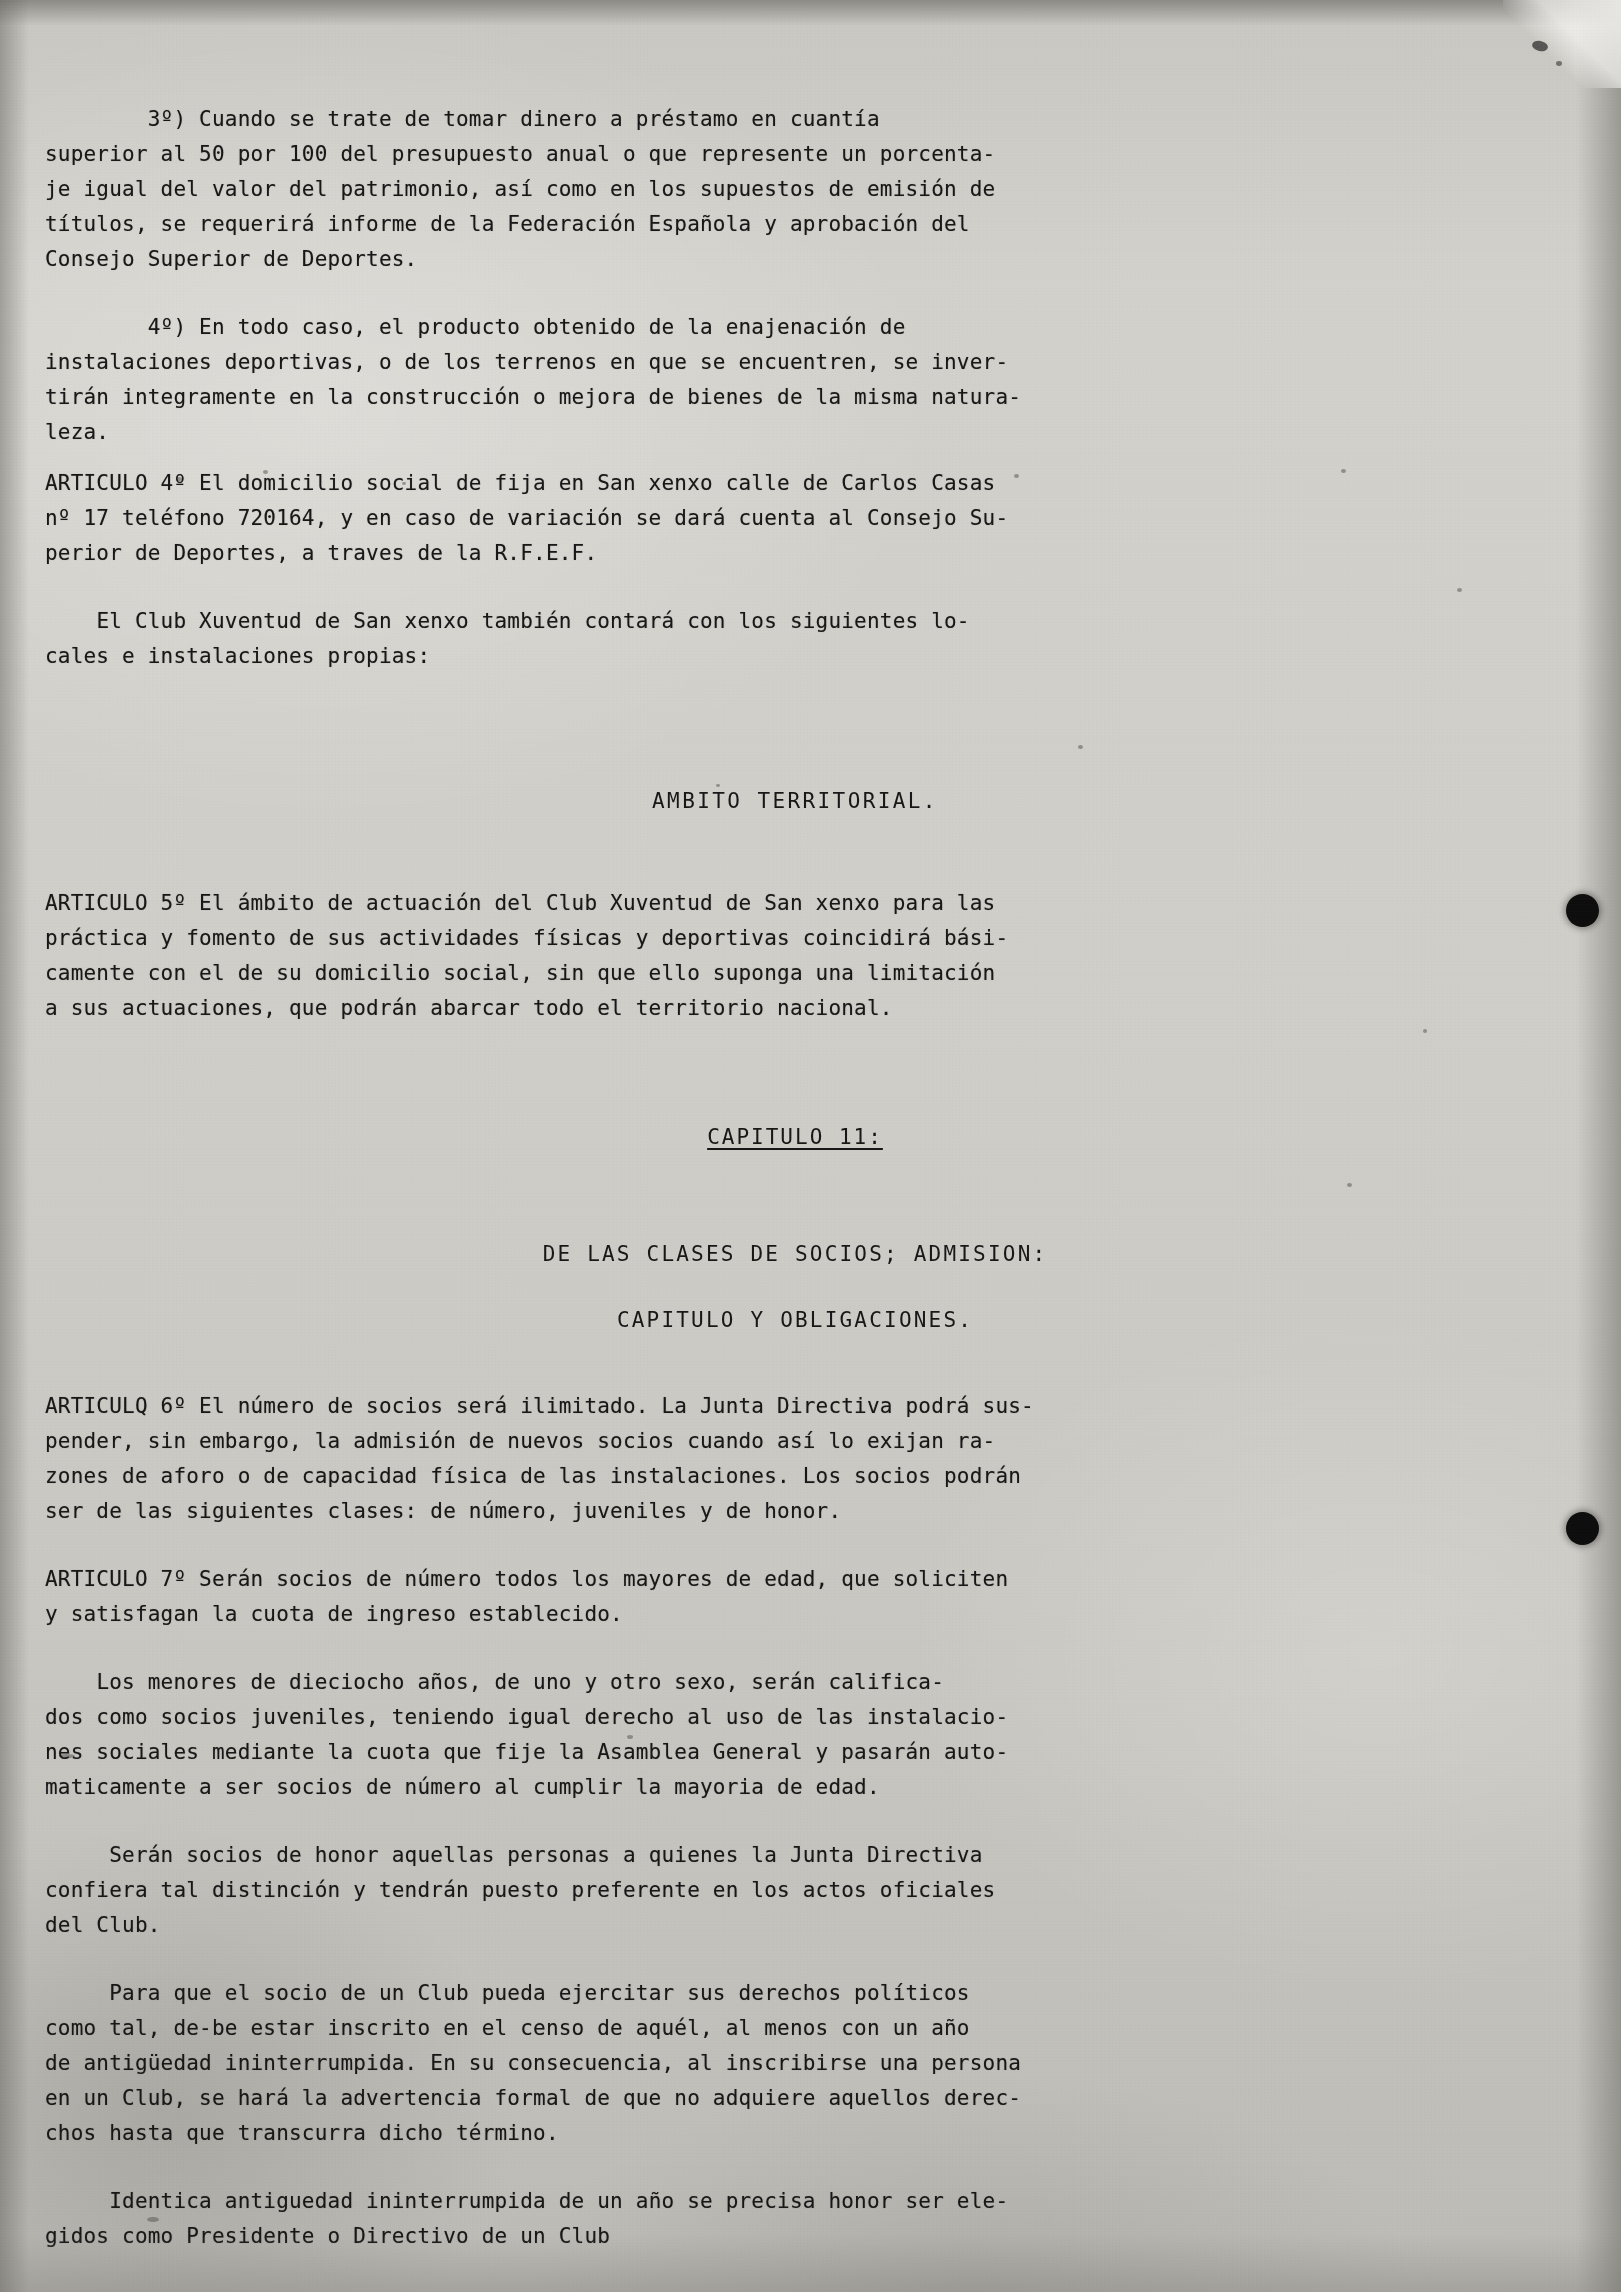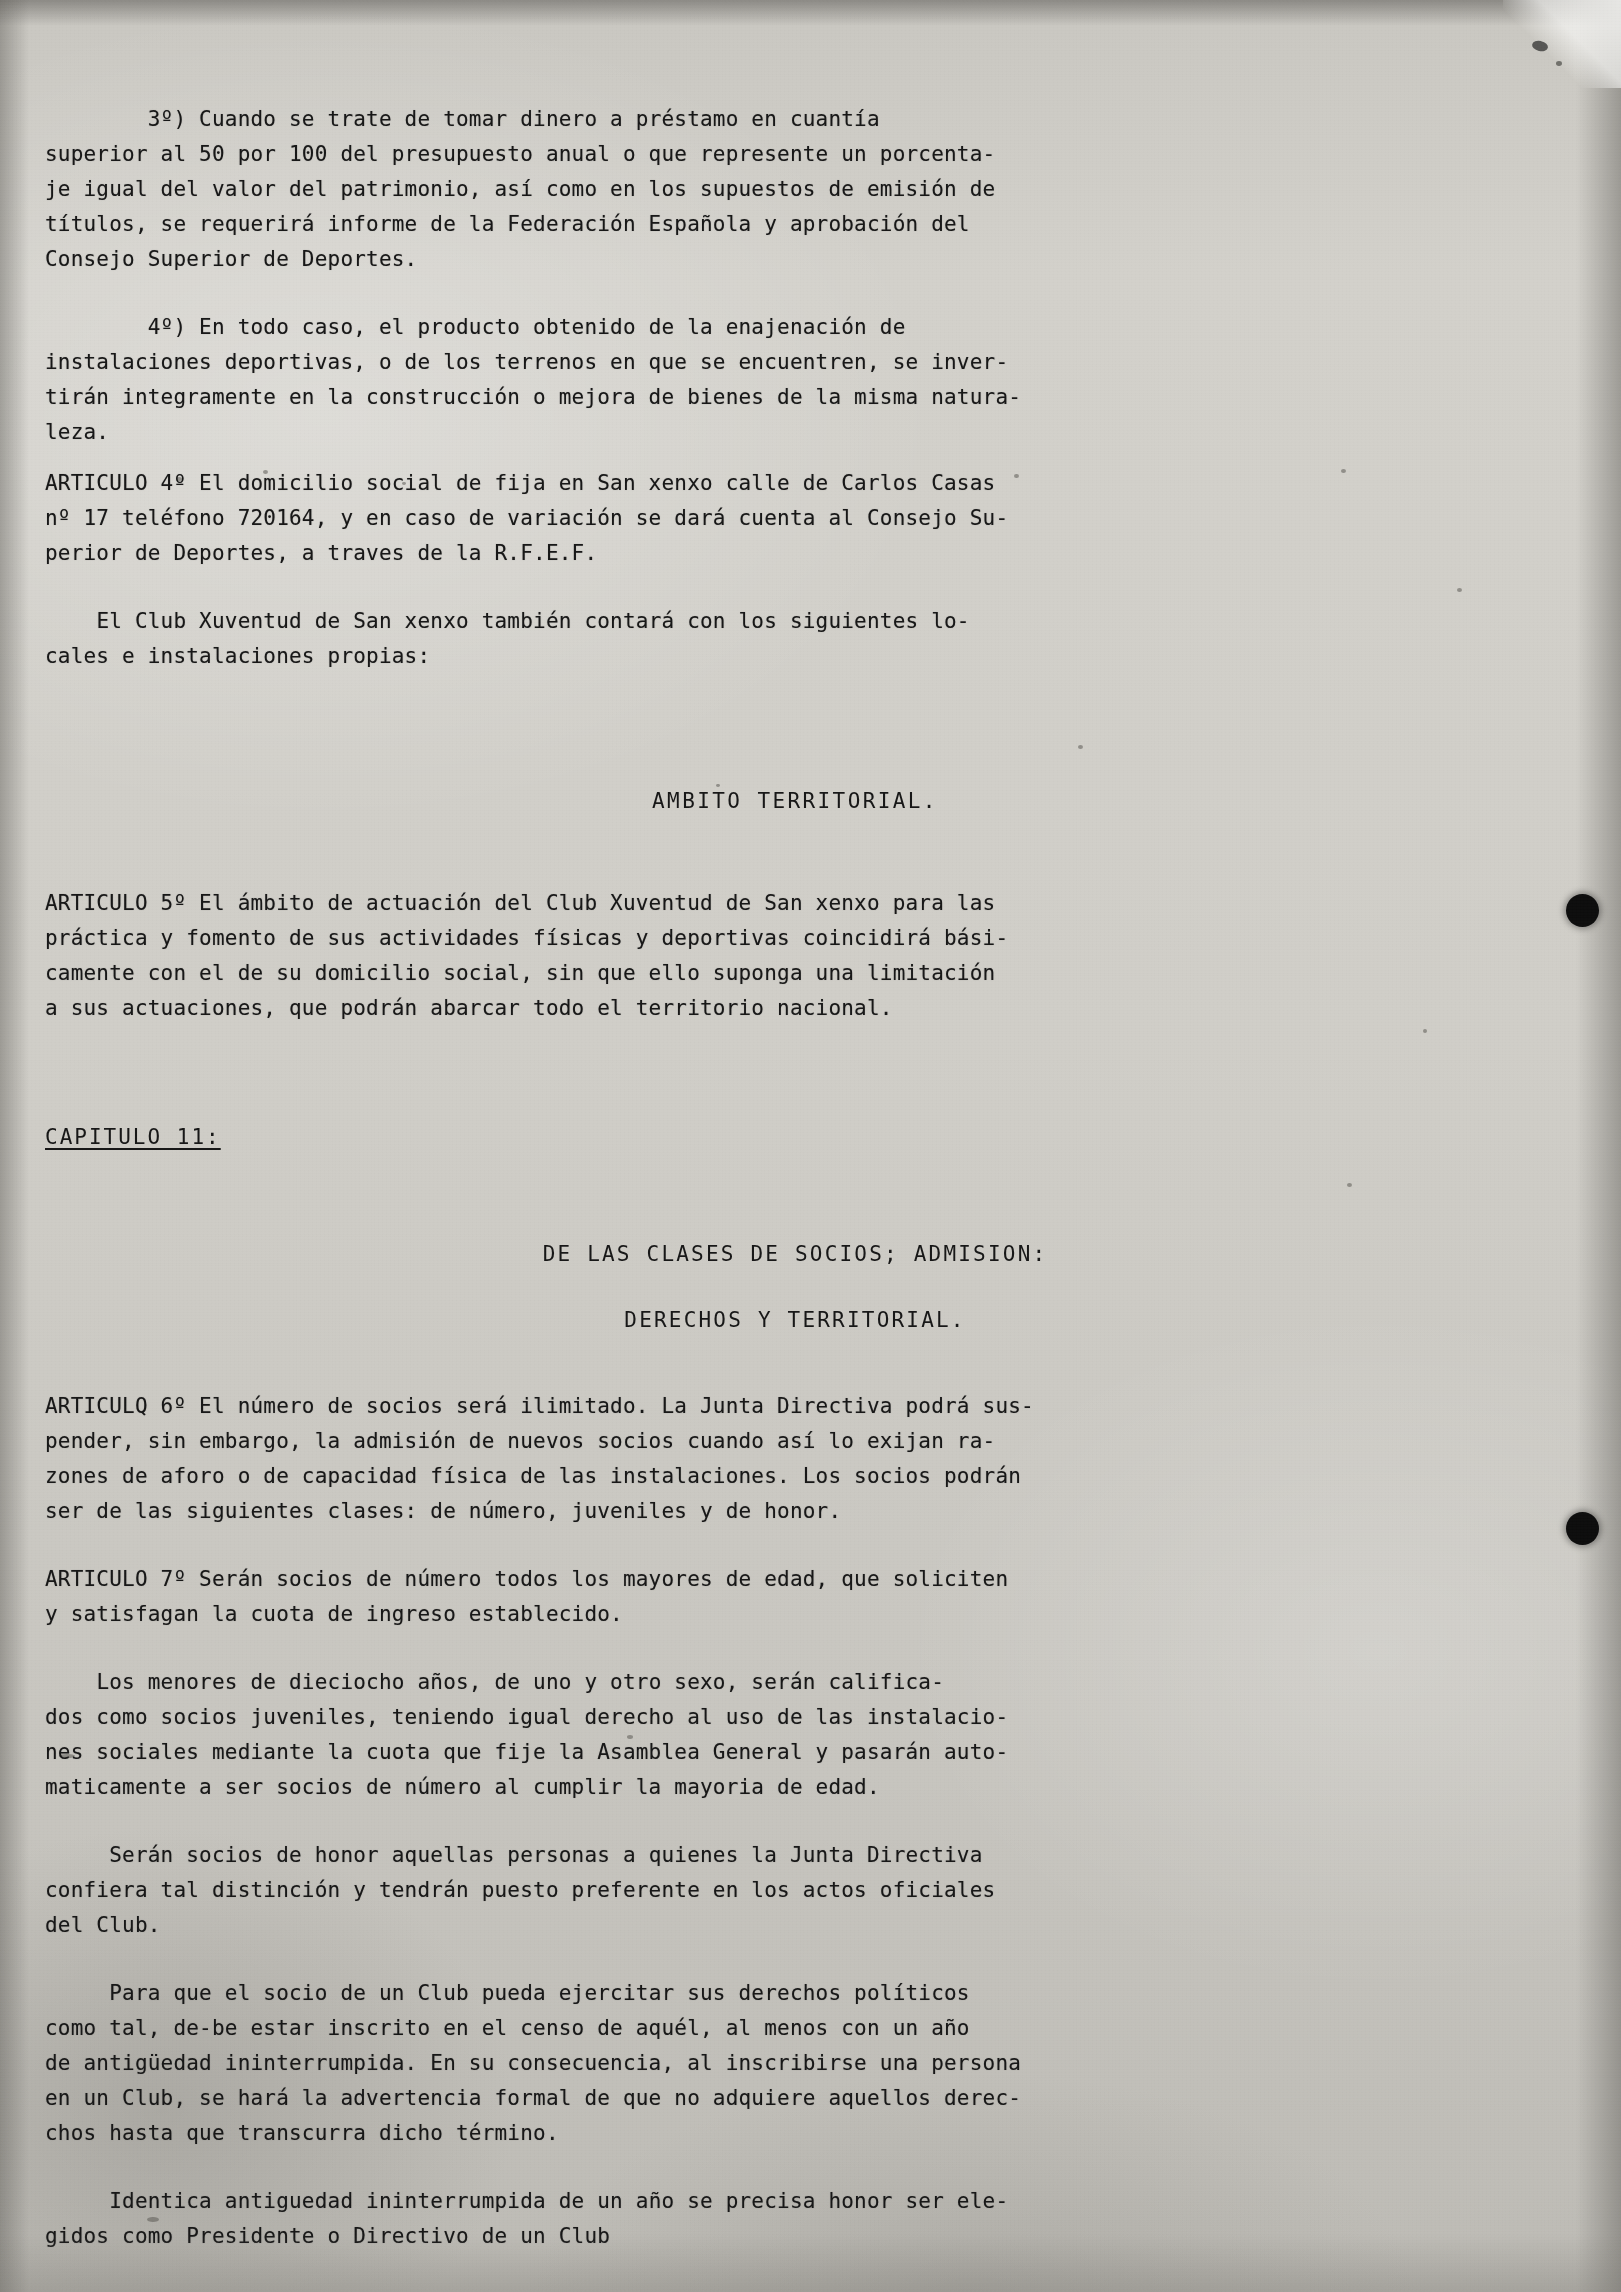--- a/index.html
+++ b/index.html
@@ -91,21 +91,21 @@
 
   .center {
     text-align: center;
     font-size: 21px;
     line-height: 35px;
     letter-spacing: 2.4px;
     white-space: pre-wrap;
     margin: 16px;
   }
   .chapter {
-    text-align: left;
+    text-align: center;
     font-size: 21px;
     line-height: 35px;
     letter-spacing: 2px;
     margin: 0;
   }
   .chapter span.u {
     text-decoration: underline;
     text-underline-offset: 3.9px;
   }
   .heading-block {
@@ -192,21 +192,21 @@
 a sus actuaciones, que podrán abarcar todo el territorio nacional.</p>
 
     <div class="gap-xl"></div>
     <div class="gap-md"></div>
 
     <p class="chapter"><span class="u">CAPITULO 11:</span></p>
 
     <div class="gap-lg"></div>
 
     <p class="chapter heading-block">DE LAS CLASES DE SOCIOS; ADMISION:</p>
-    <p class="chapter heading-block">DERECHOS Y TERRITORIAL.</p>
+    <p class="chapter heading-block">CAPITULO Y OBLIGACIONES.</p>
 
     <div class="gap-lg"></div>
 
     <p class="p">ARTICULQ 6º El número de socios será ilimitado. La Junta Directiva podrá sus-
 pender, sin embargo, la admisión de nuevos socios cuando así lo exijan ra-
 zones de aforo o de capacidad física de las instalaciones. Los socios podrán
 ser de las siguientes clases: de número, juveniles y de honor.</p>
     <div class="gap-md"></div>
 
     <p class="p">ARTICULO 7º Serán socios de número todos los mayores de edad, que soliciten

